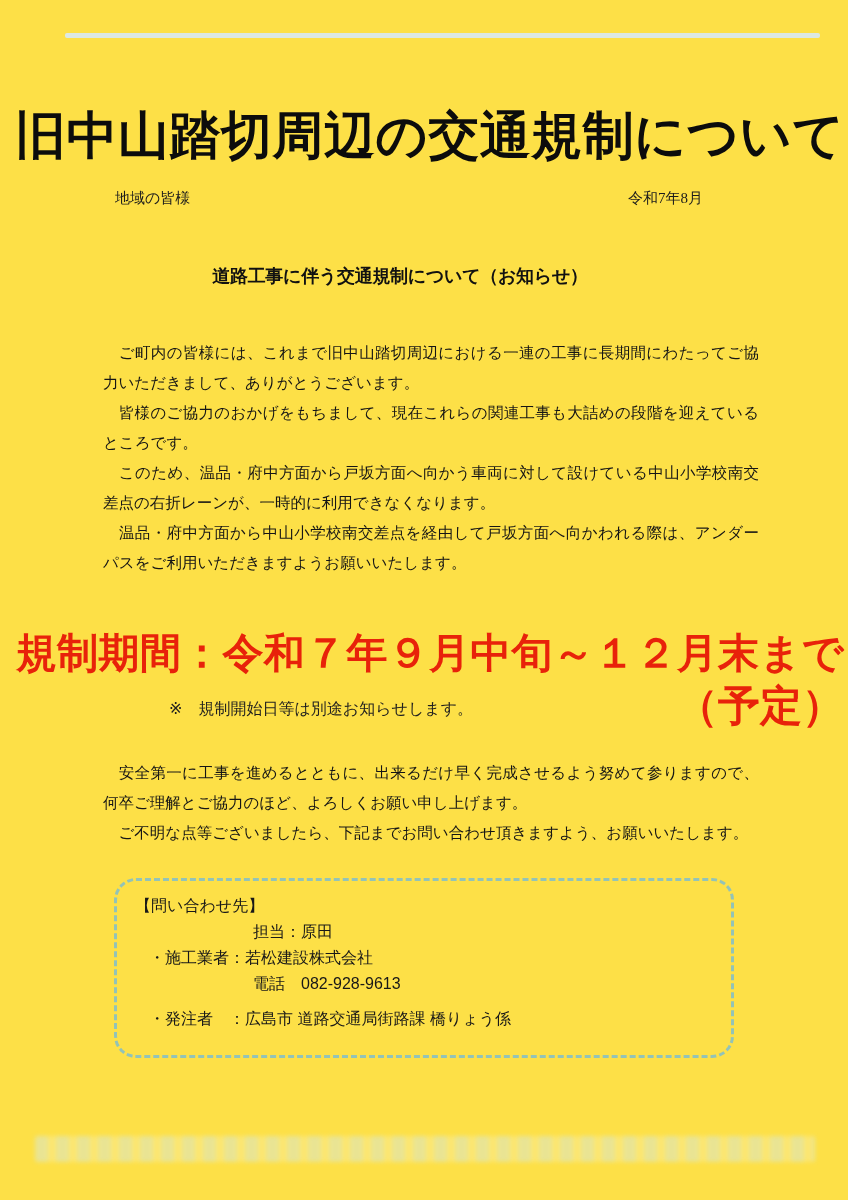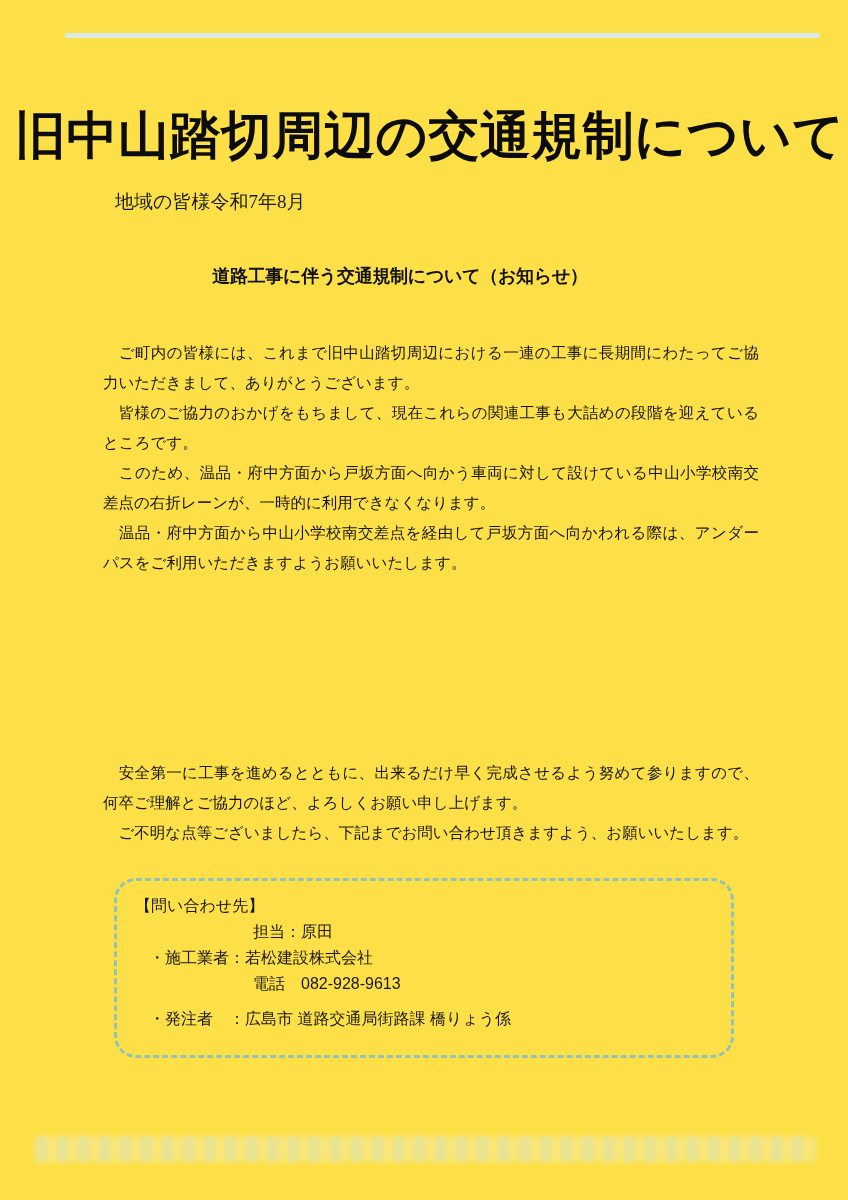--- a/index.html
+++ b/index.html
@@ -36,21 +36,22 @@
     font-size: 51px;
     letter-spacing: 0.5px;
     white-space: nowrap;
     color: #0c0c0c;
   }
   .date-row {
     position: absolute;
     left: 115px; top: 189px;
     width: 588px;
     display: flex;
-    font-size: 19px;
+    justify-content: space-between;
+    font-size: 15px;
     color: #1c1c1c;
   }
   .notice-subtitle {
     position: absolute;
     left: 70px; top: 264px;
     width: 660px;
     text-align: center;
     font-family: "Liberation Sans", "DejaVu Sans", sans-serif;
     font-weight: 700;
     font-size: 18px;
@@ -155,20 +156,27 @@
 
   <h2 class="notice-subtitle">道路工事に伴う交通規制について（お知らせ）</h2>
 
   <div class="body-text" id="body-main">
     <p>　ご町内の皆様には、これまで旧中山踏切周辺における一連の工事に長期間にわたってご協力いただきまして、ありがとうございます。</p>
     <p>　皆様のご協力のおかげをもちまして、現在これらの関連工事も大詰めの段階を迎えているところです。</p>
     <p>　このため、温品・府中方面から戸坂方面へ向かう車両に対して設けている中山小学校南交差点の右折レーンが、一時的に利用できなくなります。</p>
     <p>　温品・府中方面から中山小学校南交差点を経由して戸坂方面へ向かわれる際は、アンダーパスをご利用いただきますようお願いいたします。</p>
   </div>
 
+  <div class="restriction">
+    <div class="restriction-headline">規制期間：令和７年９月中旬～１２月末まで</div>
+    <div class="restriction-subrow">
+      <div class="restriction-note">※　規制開始日等は別途お知らせします。</div>
+      <div class="restriction-planned">（予定）</div>
+    </div>
+  </div>
 
   <div class="body-text" id="body-closing">
     <p>　安全第一に工事を進めるとともに、出来るだけ早く完成させるよう努めて参りますので、何卒ご理解とご協力のほど、よろしくお願い申し上げます。</p>
     <p>　ご不明な点等ございましたら、下記までお問い合わせ頂きますよう、お願いいたします。</p>
   </div>
 
   <div class="contact-box">
     <div class="box-line">【問い合わせ先】</div>
     <div class="box-line indent-2">担当：原田</div>
     <div class="box-line indent-1">・施工業者：若松建設株式会社</div>

